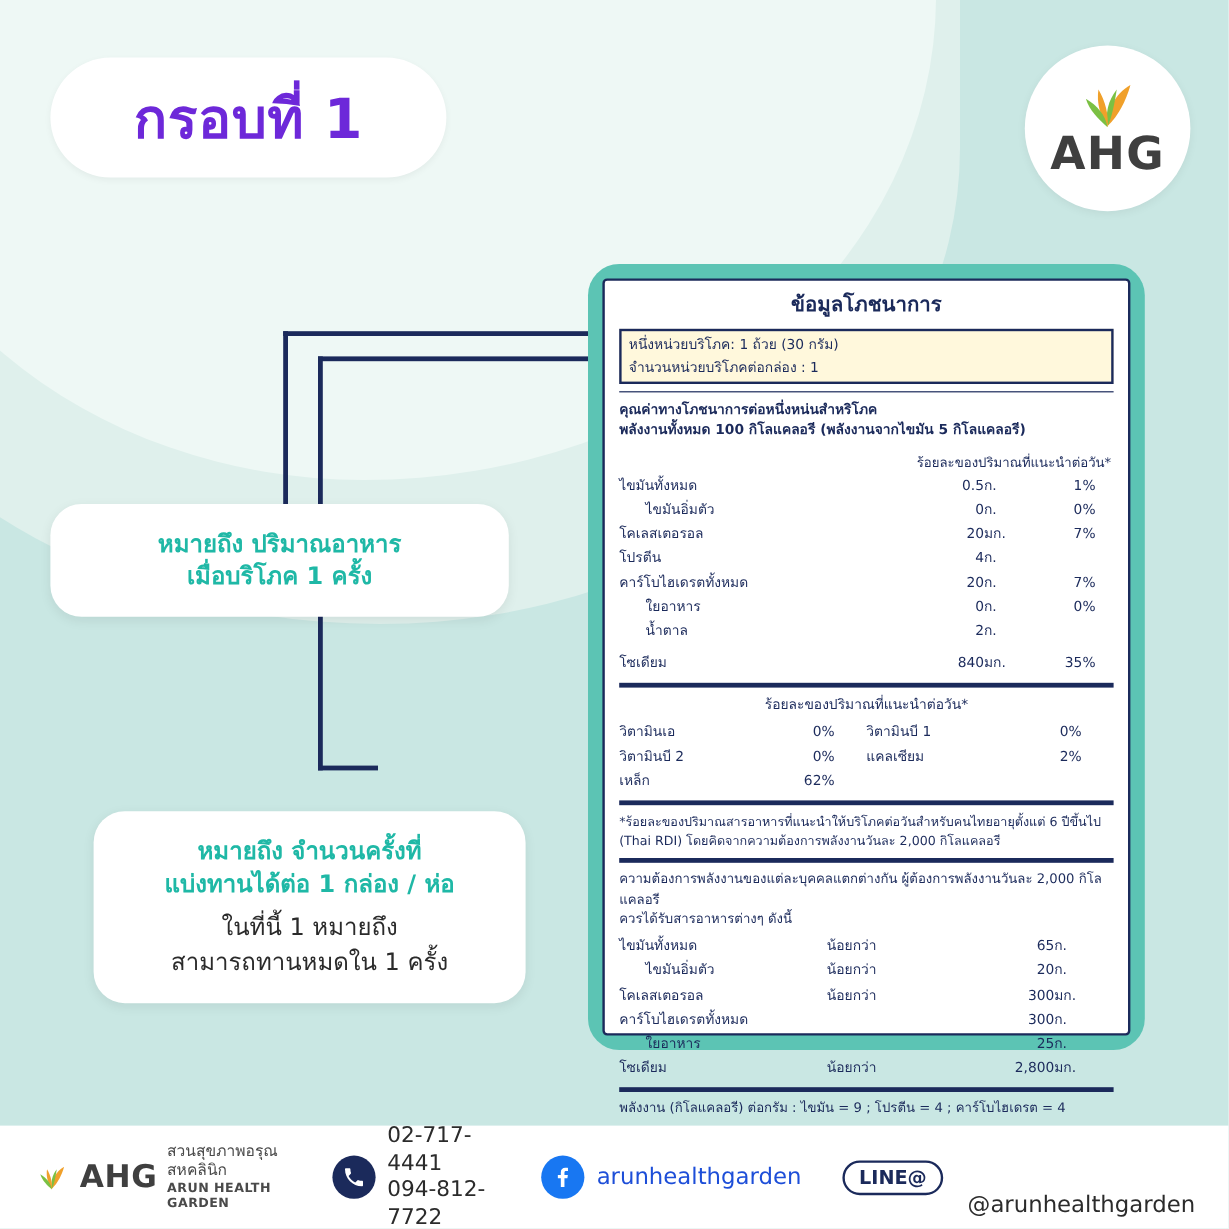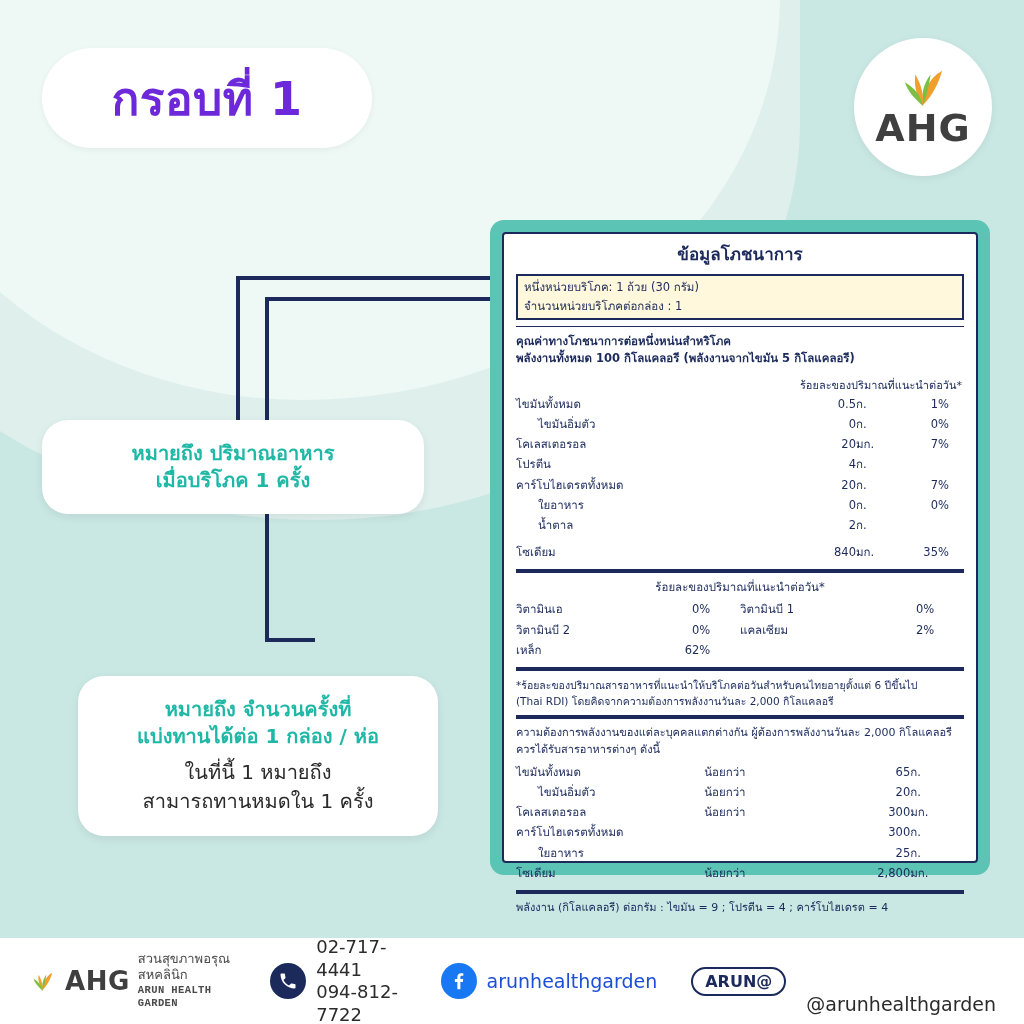--- a/index.html
+++ b/index.html
@@ -87,23 +87,23 @@
     font-size: 20px;
     line-height: 1.45;
     margin-top: 8px;
   }
   
   .connector { position: absolute; background: #1b2a5b; }
   
   .panel {
     position: absolute;
     left: 490px; top: 220px;
-    width: 500px; height: 655px;
+    width: 464px; height: 655px;
     background: #5cc4b4;
-    border-radius: 14px;
+    border-radius: 26px;
     padding: 12px;
   }
   .label-box {
     width: 100%; height: 100%;
     background: #ffffff;
     border: 2px solid #1b2a5b;
     border-radius: 4px;
     padding: 8px 12px 6px 12px;
     color: #1b2a5b;
     font-size: 11.5px;
@@ -154,21 +154,21 @@
   .footer {
     position: absolute;
     left: 0; bottom: 0;
     width: 1024px; height: 86px;
     background: #ffffff;
     display: flex; align-items: center;
     padding: 0 28px;
   }
   .f-logo { display: flex; align-items: center; gap: 8px; }
   .f-logo .ahg { color:#3f3f3f; font-size: 26px; font-weight: bold; letter-spacing: .5px;}
-  .f-logo .names { line-height: 1.25; font-family: Liberation Mono, monospace; }
+  .f-logo .names { line-height: 1.25; }
   .f-logo .th { color:#4a4a4a; font-size: 13px; }
   .f-logo .en { color:#4a4a4a; font-size: 10.5px; letter-spacing: .4px; font-weight: bold; }
   .f-item { display: flex; align-items: center; gap: 10px; margin-left: 34px; }
   .circle-icon {
     width: 36px; height: 36px; border-radius: 50%;
     display: flex; align-items: center; justify-content: center;
     flex: 0 0 36px;
   }
   .phone-circle { background: #1b2a5b; }
   .fb-circle { background: #1877f2; }
@@ -432,20 +432,20 @@
       <div class="circle-icon fb-circle">
         <svg width="22" height="22" viewBox="0 0 24 24" fill="#ffffff">
           <path d="M13.5 21v-8h2.7l.4-3.1h-3.1V7.9c0-.9.25-1.5 1.55-1.5h1.65V3.6c-.3 0-1.3-.1-2.45-.1-2.4 0-4.05 1.47-4.05 4.18V9.9H7.5V13h2.7v8h3.3z"></path>
         </svg>
       </div>
       <div class="fb-text">arunhealthgarden</div>
     </div>
 
     <div class="f-item">
       <div class="line-pill">
-        <span>ARUN@</span>
+        <span>LINE@</span>
       </div>
       <div class="line-at">@arunhealthgarden</div>
     </div>
 
   </div>
 
 </div>
 
 </body></html>

